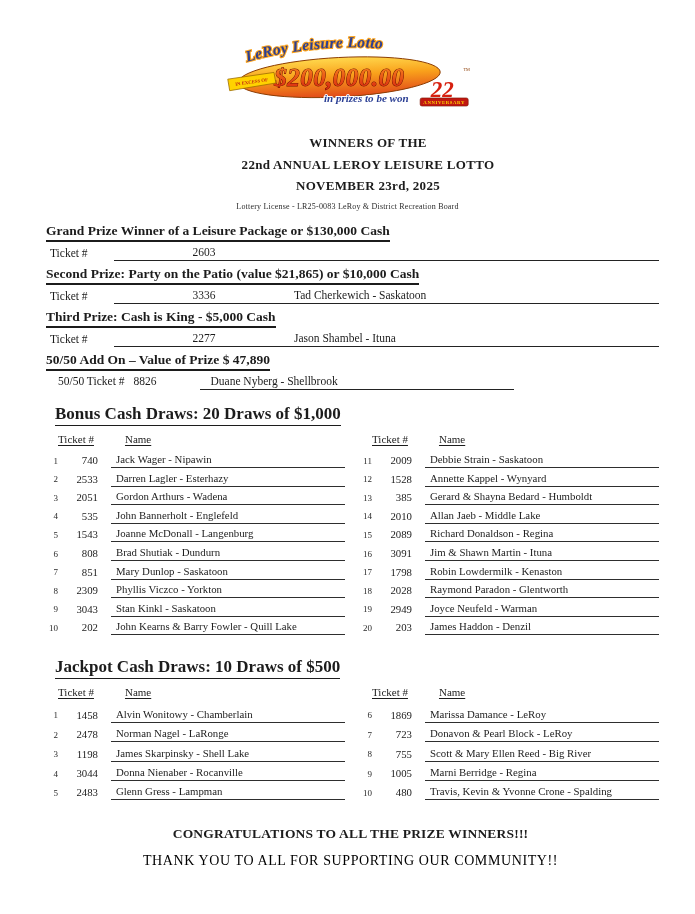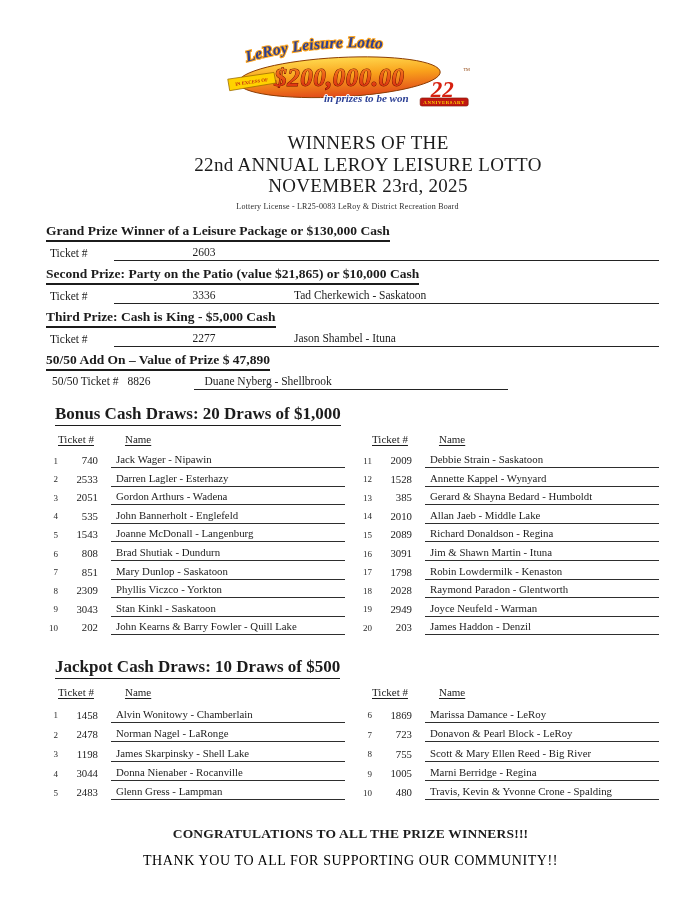--- a/index.html
+++ b/index.html
@@ -11,40 +11,40 @@
     -webkit-font-smoothing:antialiased;
   }
   .page { position:relative; width:695px; height:914px; overflow:hidden; background:#fff; }
   .content { padding:0 36px 0 42px; }
 
   
   .logo-wrap { text-align:center; padding-top:30px; height:84px; }
 
   
   .title-block { text-align:center; margin-top:18px; }
-  .title-line { font-size:19px; font-weight:normal; line-height:21.5px; letter-spacing:0.3px;margin-left:41px; }
+  .title-line { font-size:13px; font-weight:bold; line-height:21.5px; letter-spacing:0.3px;margin-left:41px; }
   .license { text-align:center; font-size:8px; color:#2b2b2b; margin-top:5px; margin-bottom:10px; letter-spacing:0.2px; }
 
   
   .prize-section { margin-top:3px; }
   .prize-heading {
     display:inline-block;
     font-size:13.5px; font-weight:bold;
     border-bottom:2px solid #1c1c1c;
     padding-bottom:1px;
     margin-left:4px;
   }
   .prize-row { display:flex; align-items:flex-end; font-size:11.5px; margin:4px 0 3px 8px; }
   .p-label { width:64px; flex:none; padding-bottom:2px; }
   .p-line { flex:1; display:flex; align-items:flex-end; border-bottom:1.6px solid #232323; padding-bottom:2px; }
   .p-ticket { width:180px; flex:none; text-align:center; }
   .p-winner { flex:1; }
 
   
-  .ff-row { display:flex; align-items:center; font-size:11.5px; margin:4px 0 3px 10px; }
+  .ff-row { display:flex; align-items:center; font-size:11.5px; margin:4px 0 3px 16px; }
   .ff-label { flex:none; padding-bottom:2px; }
   .ff-ticket { flex:none; margin-left:9px; padding-bottom:2px; }
   .ff-line { flex:none; margin-left:44px; width:300px; border-bottom:1.6px solid #232323; padding:0 4px 2px 10px; }
 
   
   .draws-block { margin-top:14px; }
   .draws-heading {
     display:inline-block;
     font-size:17px; font-weight:bold;
     border-bottom:1.8px solid #1c1c1c;

